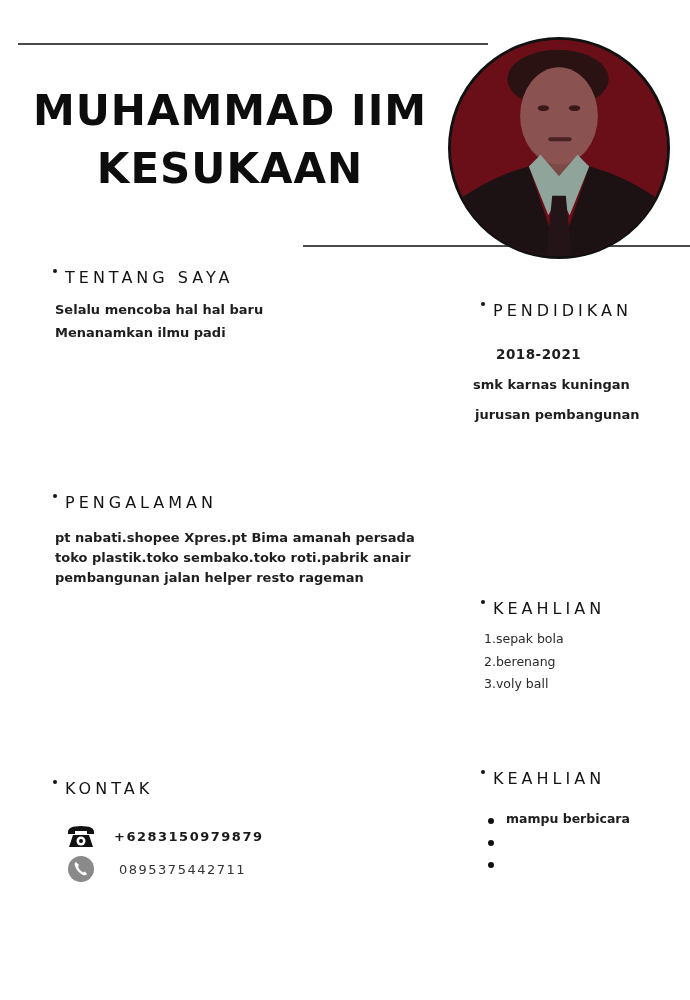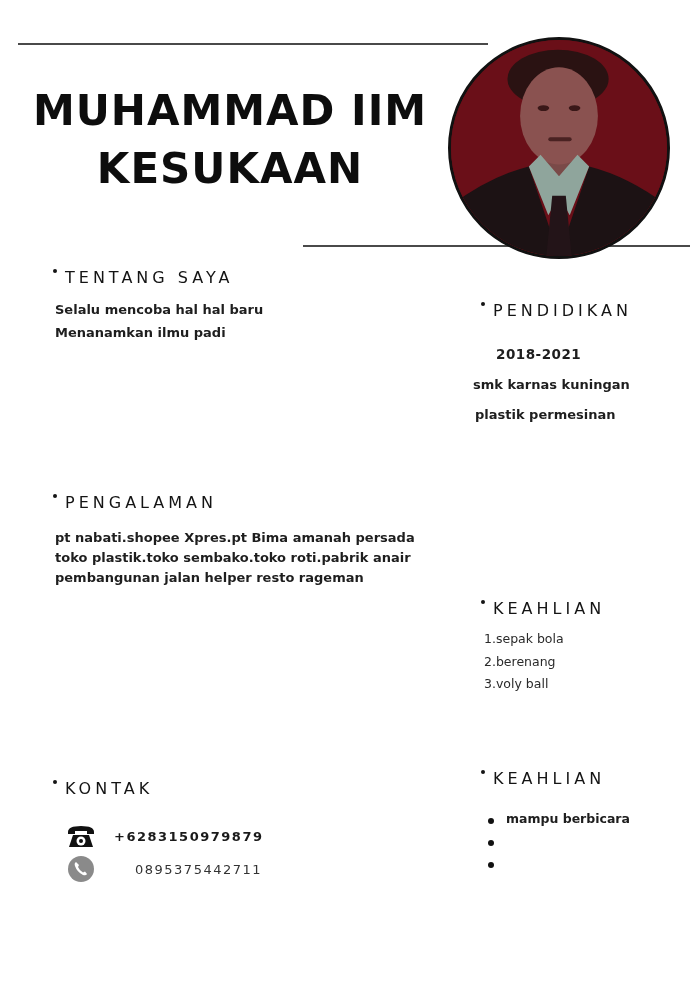--- a/index.html
+++ b/index.html
@@ -89,21 +89,21 @@
   <span class="dot"></span><span>TENTANG SAYA</span>
 </div>
 <div class="body-text bold" style="left:55px; top:302px;">Selalu mencoba hal hal baru</div>
 <div class="body-text bold" style="left:55px; top:325px;">Menanamkan ilmu padi</div>
 
 <div class="heading" style="left:481px; top:301px;">
   <span class="dot"></span><span>PENDIDIKAN</span>
 </div>
 <div class="body-text bold" style="left:476px; top:346px; font-size:13.5px; letter-spacing:0.5px;margin-left:20px;">2018-2021</div>
 <div class="body-text bold" style="left:473px; top:377px;">smk karnas kuningan</div>
-<div class="body-text bold" style="left:475px; top:407px;">plastik permesinan</div>
+<div class="body-text bold" style="left:475px; top:407px;">jurusan pembangunan</div>
 
 <div class="heading" style="left:53px; top:493px;">
   <span class="dot"></span><span>PENGALAMAN</span>
 </div>
 <div class="body-text bold" style="left:55px; top:530px;">pt nabati.shopee Xpres.pt Bima amanah persada</div>
 <div class="body-text bold" style="left:55px; top:550px;">toko plastik.toko sembako.toko roti.pabrik anair</div>
 <div class="body-text bold" style="left:55px; top:570px;">pembangunan jalan helper resto rageman</div>
 
 <div class="heading" style="left:481px; top:599px;">
   <span class="dot"></span><span>KEAHLIAN</span>
@@ -128,21 +128,21 @@
   </span>
   <span class="contact-text bold" style="margin-left:18px;">+6283150979879</span>
 </div>
 <div class="contact-row" style="top:855px;">
   <span class="contact-icon">
     <svg width="28" height="28" viewBox="0 0 28 28">
       <circle cx="14" cy="14" r="13" fill="#8a8a8a"></circle>
       <path d="M9 7 Q7 8 8 11 Q10 17 16 20 Q19 21 20 19 L18 16.5 L16 17.5 Q12.5 15.5 11 12 L12 10 Z" fill="#fff"></path>
     </svg>
   </span>
-  <span class="contact-text" style="margin-left:39px; color:#333;">0895375442711</span>
+  <span class="contact-text" style="margin-left:23px; color:#333;">0895375442711</span>
 </div>
 
 <div class="heading" style="left:481px; top:769px;">
   <span class="dot"></span><span>KEAHLIAN</span>
 </div>
 <div class="skill-list">
   <div class="skill-item"><span class="bullet"></span><span>mampu berbicara</span></div>
   <div class="skill-item"><span class="bullet"></span><span></span></div>
   <div class="skill-item"><span class="bullet"></span><span></span></div>
 </div>

